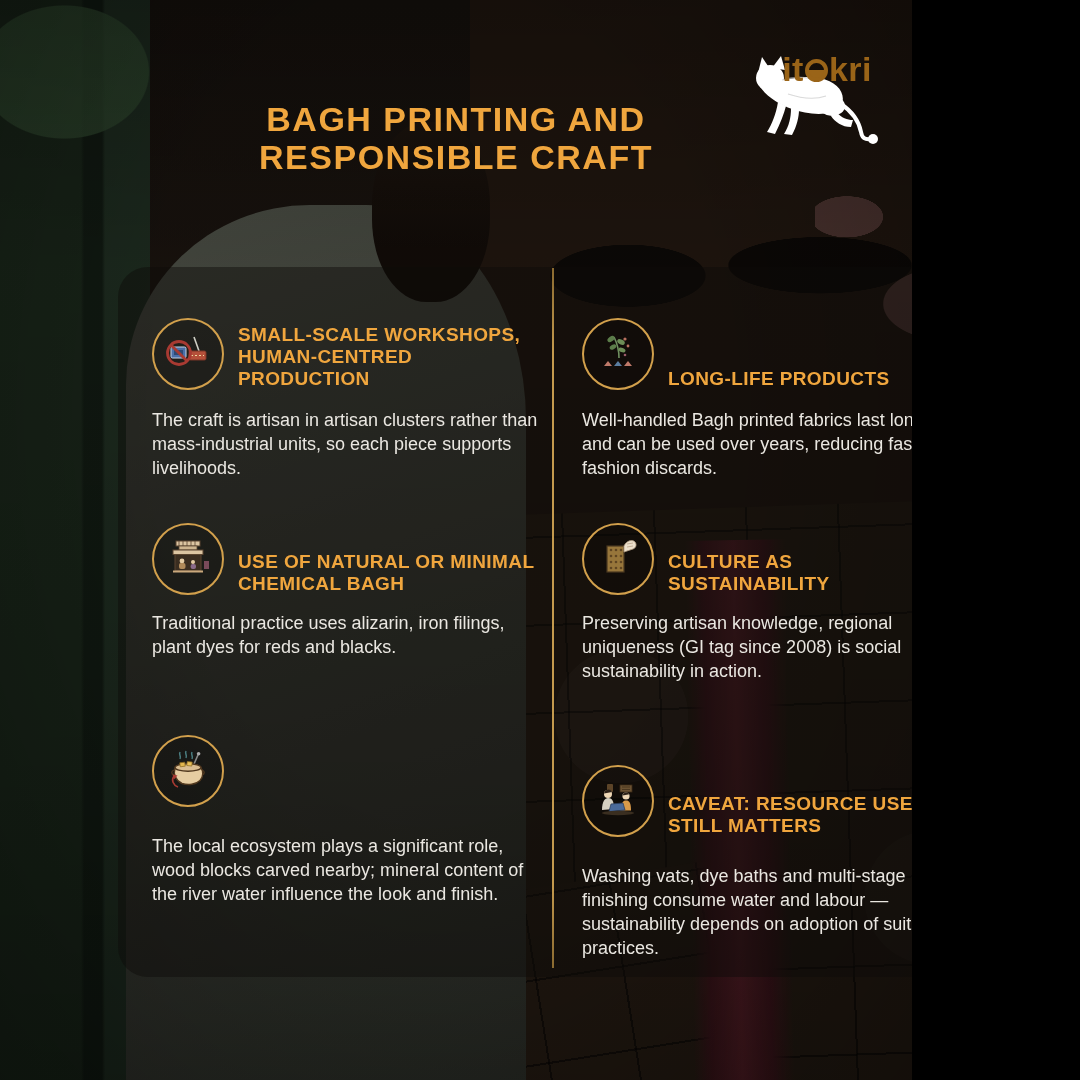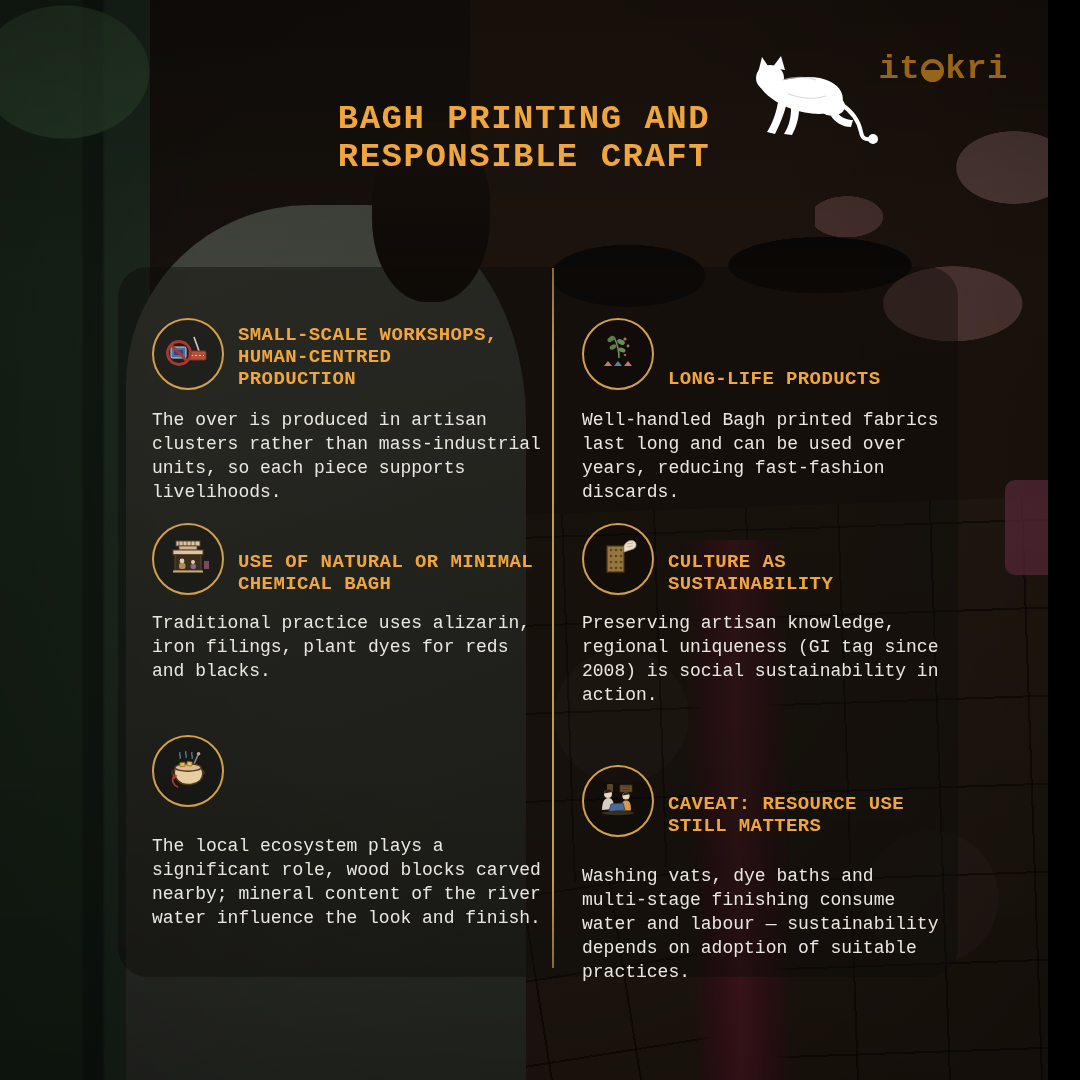--- a/index.html
+++ b/index.html
@@ -1,17 +1,17 @@
 <!DOCTYPE html>
 <html><head>
 <meta charset="utf-8">
 <style>
   html,body{margin:0;padding:0;background:#000;}
-  .poster{position:relative;width:1048px;height:1080px;overflow:hidden;
-    font-family:Liberation Mono, monospace;background:#17110d;}
+  .poster{position:relative;width:912px;height:1080px;overflow:hidden;
+    font-family:Liberation Sans, sans-serif;background:#17110d;}
 
   
   .bg{position:absolute;inset:0;z-index:0;}
   .bg>div{position:absolute;}
   .bg-room{inset:0;background:linear-gradient(180deg,#16110d,#1b140f 40%,#180f0a);}
   .bg-door{left:0;top:0;width:150px;height:1080px;
     background:linear-gradient(90deg,#192519 0 54%,#111a12 56% 68%,#1e2c20 70% 100%);}
   .bg-door-top{left:0;top:0;width:230px;height:240px;
     background:radial-gradient(ellipse 140px 110px at 28% 30%,#30492f 0 60%,transparent 61%);opacity:.75;}
   .bg-table{left:470px;top:0;width:610px;height:1080px;background:#20160f;}
@@ -140,21 +140,21 @@
           <rect x="7" y="17" width="15" height="11" rx="1.5" fill="#4a6fa8" stroke="#c9d4e4" stroke-width="1"></rect>
           <rect x="10" y="20" width="9" height="5" fill="#2e4a74"></rect>
           <circle cx="15" cy="23" r="11.5" fill="none" stroke="#a83a32" stroke-width="2.8"></circle>
           <line x1="7" y1="15" x2="23" y2="31" stroke="#a83a32" stroke-width="2.8"></line>
         </svg>
       </div>
       <h3 class="sec-title">SMALL-SCALE WORKSHOPS,
 HUMAN-CENTRED
 PRODUCTION</h3>
     </div>
-    <p class="sec-body">The over is produced in artisan clusters rather than mass-industrial units, so each piece supports livelihoods.</p>
+    <p class="sec-body">The craft is artisan in artisan clusters rather than mass-industrial units, so each piece supports livelihoods.</p>
   </section>
 
   <section class="sec c2 r1 s2">
     <div class="sec-head">
       <div class="icon-circle">
         <svg viewBox="0 0 48 48">
           <path d="M25,28 C25,20 23,13 20,7" stroke="#6f8f5f" stroke-width="1.6" fill="none"></path>
           <ellipse cx="17" cy="9" rx="4" ry="2.4" fill="#5c7d4a" transform="rotate(-35 17 9)"></ellipse>
           <ellipse cx="27" cy="12" rx="4" ry="2.4" fill="#6d8d57" transform="rotate(25 27 12)"></ellipse>
           <ellipse cx="19" cy="17" rx="3.6" ry="2.2" fill="#5c7d4a" transform="rotate(-30 19 17)"></ellipse>

